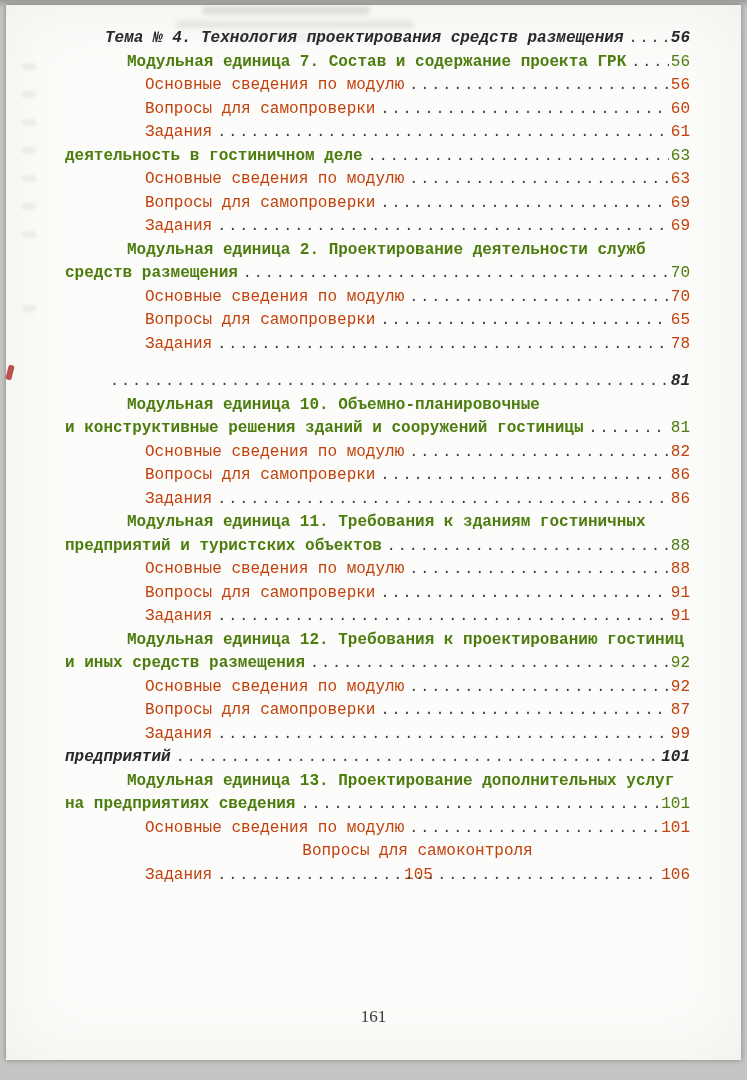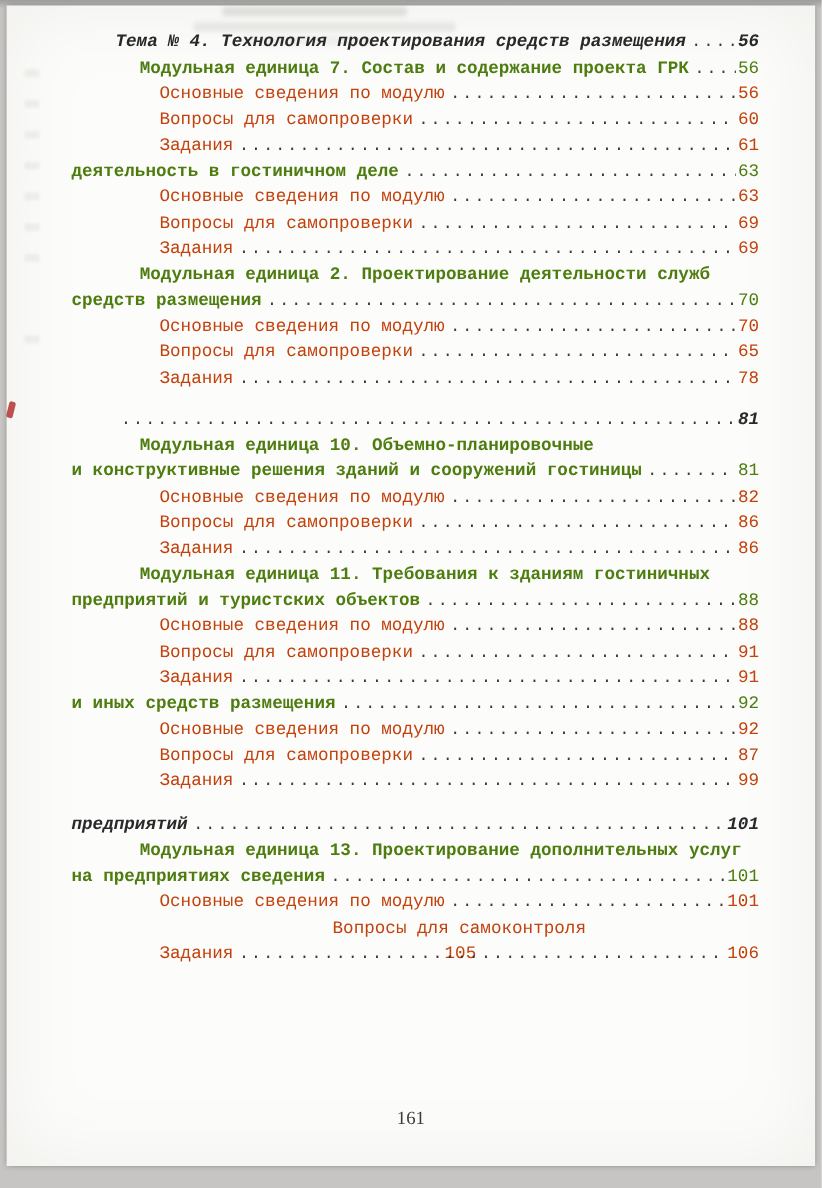--- a/index.html
+++ b/index.html
@@ -183,41 +183,44 @@
       <div class="toc-row item" style="padding-left: 80px;">
         <span class="t">Вопросы для самопроверки</span>
         <span class="leader"></span>
         <span class="pg">91</span>
       </div>
       <div class="toc-row item" style="padding-left: 80px;">
         <span class="t">Задания</span>
         <span class="leader"></span>
         <span class="pg">91</span>
       </div>
+      <div class="toc-row module" style="padding-left: 62px;">
+        <span class="t">Модульная единица 12. Требования к проектированию гостиниц</span>
+      </div>
       <div class="toc-row module" style="padding-left: 0px;">
         <span class="t">и иных средств размещения</span>
         <span class="leader"></span>
         <span class="pg">92</span>
       </div>
       <div class="toc-row item" style="padding-left: 80px;">
         <span class="t">Основные сведения по модулю</span>
         <span class="leader"></span>
         <span class="pg">92</span>
       </div>
       <div class="toc-row item" style="padding-left: 80px;">
         <span class="t">Вопросы для самопроверки</span>
         <span class="leader"></span>
         <span class="pg">87</span>
       </div>
       <div class="toc-row item" style="padding-left: 80px;">
         <span class="t">Задания</span>
         <span class="leader"></span>
         <span class="pg">99</span>
       </div>
-      <div class="toc-row theme" style="padding-left: 0px; margin-top: 16px;">
+      <div class="toc-row theme" style="padding-left: 0px;">
         <span class="t">предприятий</span>
         <span class="leader"></span>
         <span class="pg">101</span>
       </div>
       <div class="toc-row module" style="padding-left: 62px;">
         <span class="t">Модульная единица 13. Проектирование дополнительных услуг</span>
       </div>
       <div class="toc-row module" style="padding-left: 0px;">
         <span class="t">на предприятиях сведения</span>
         <span class="leader"></span>

